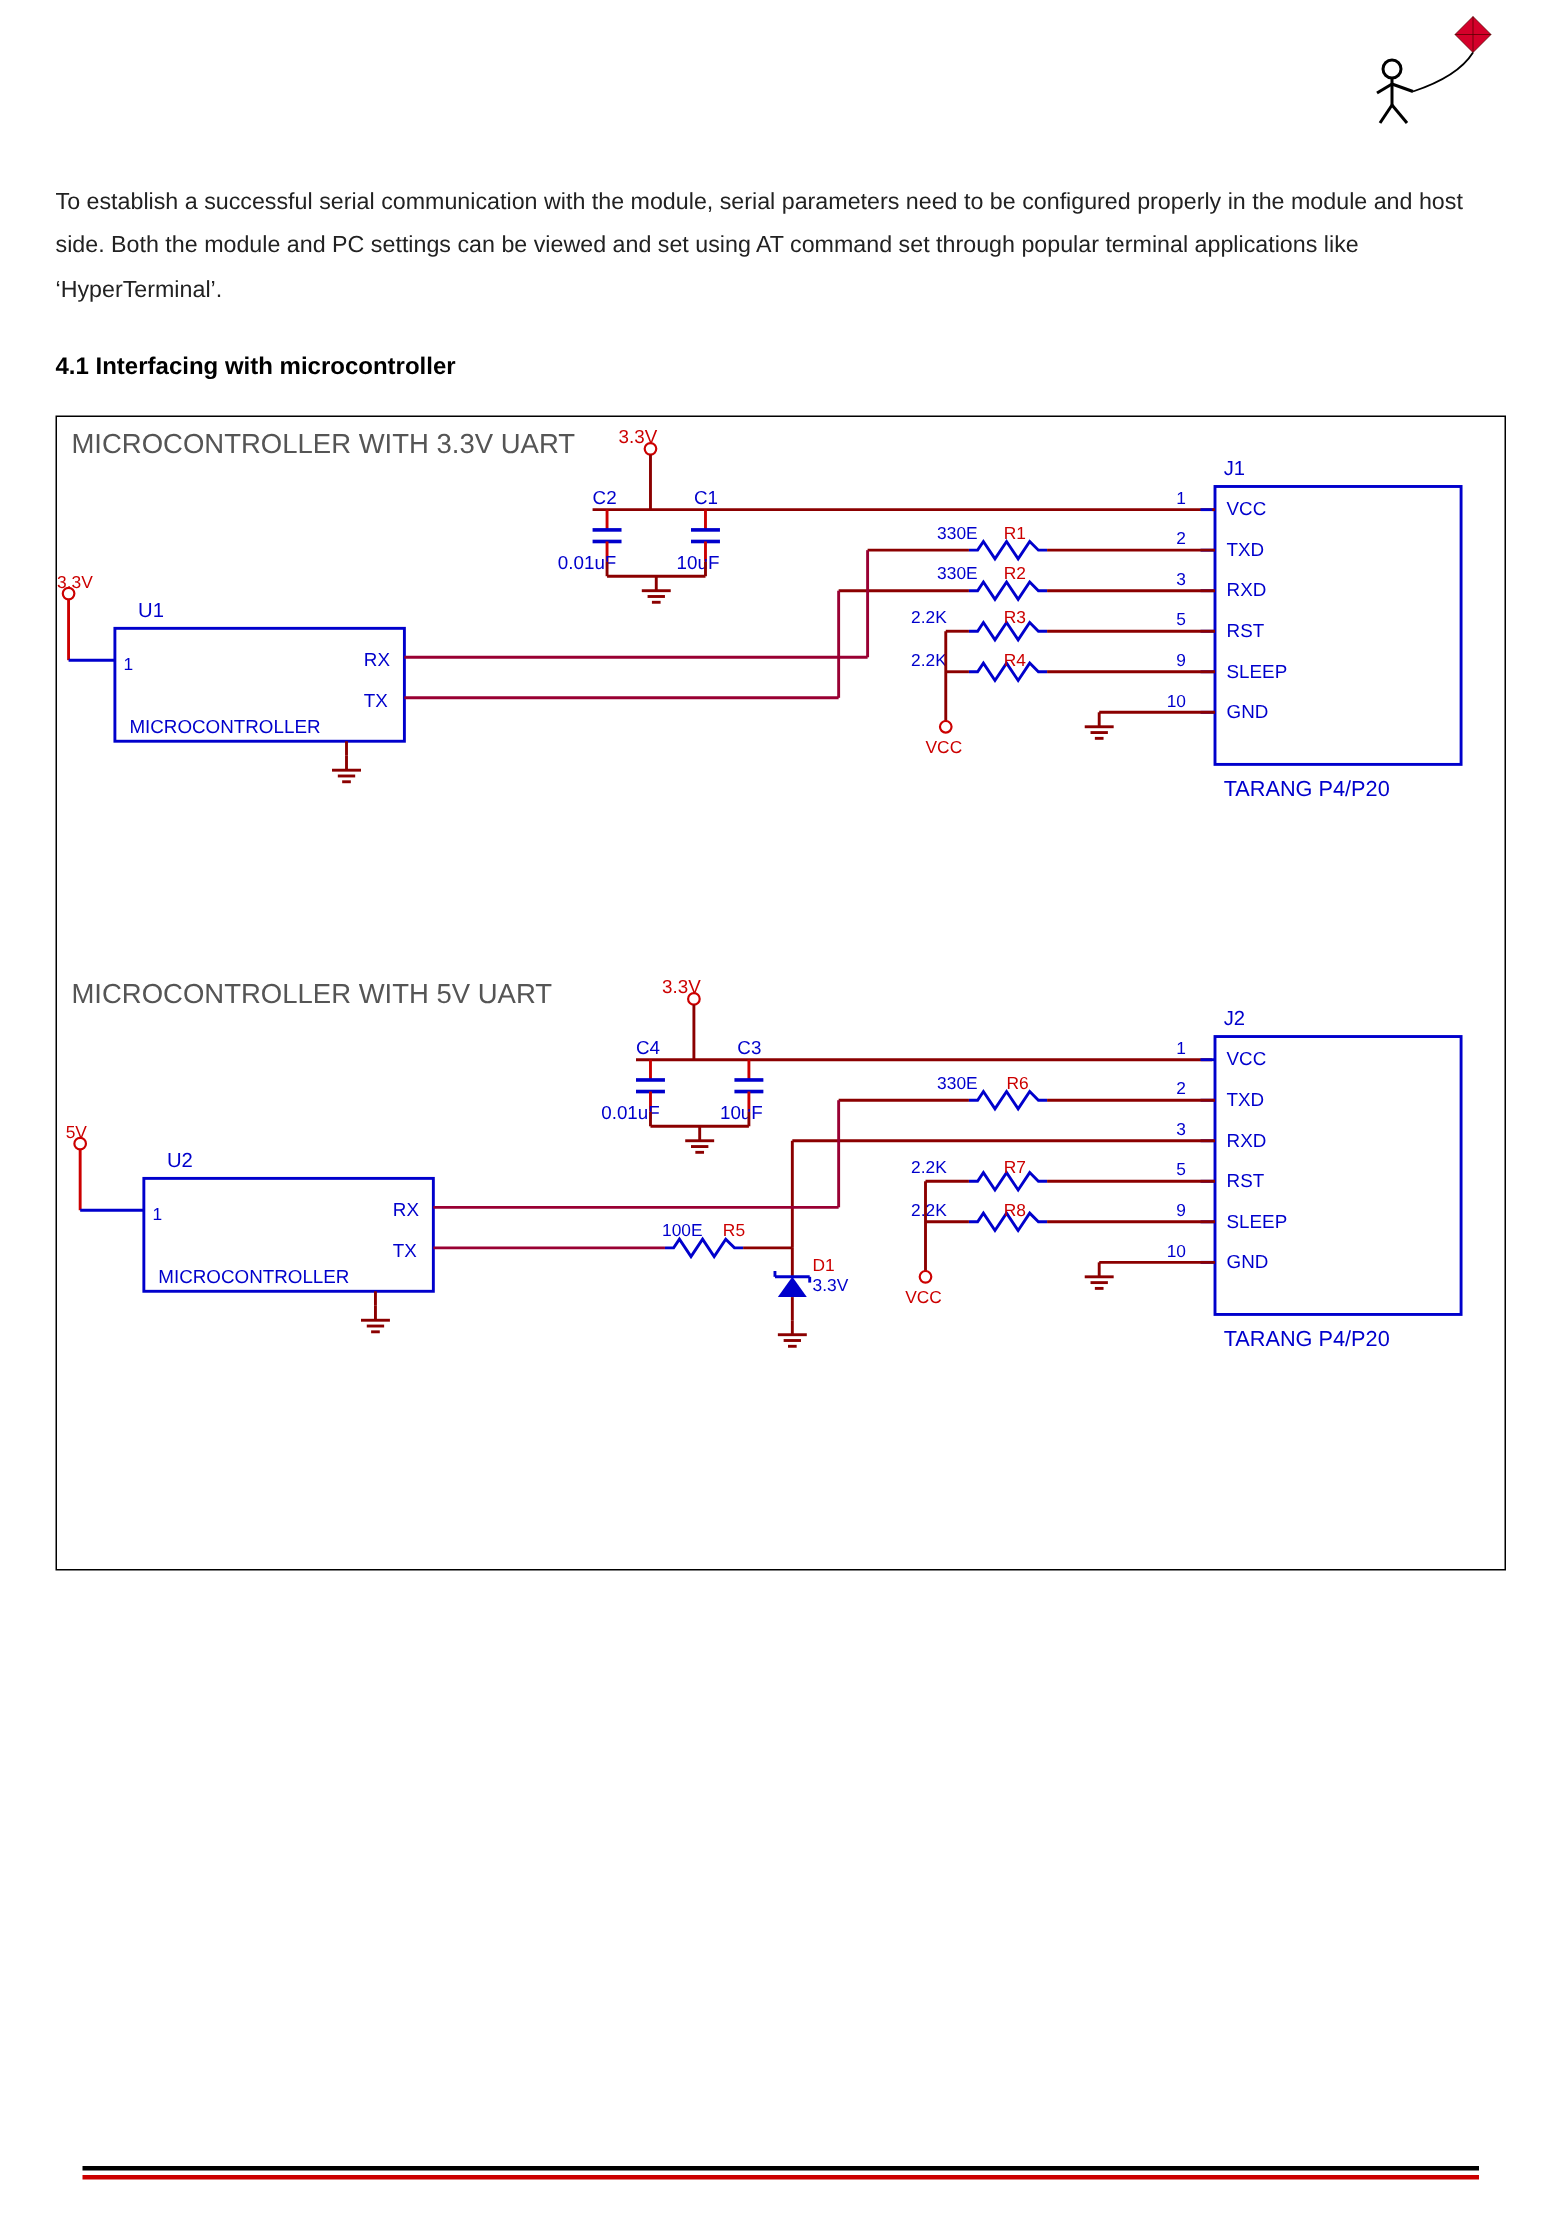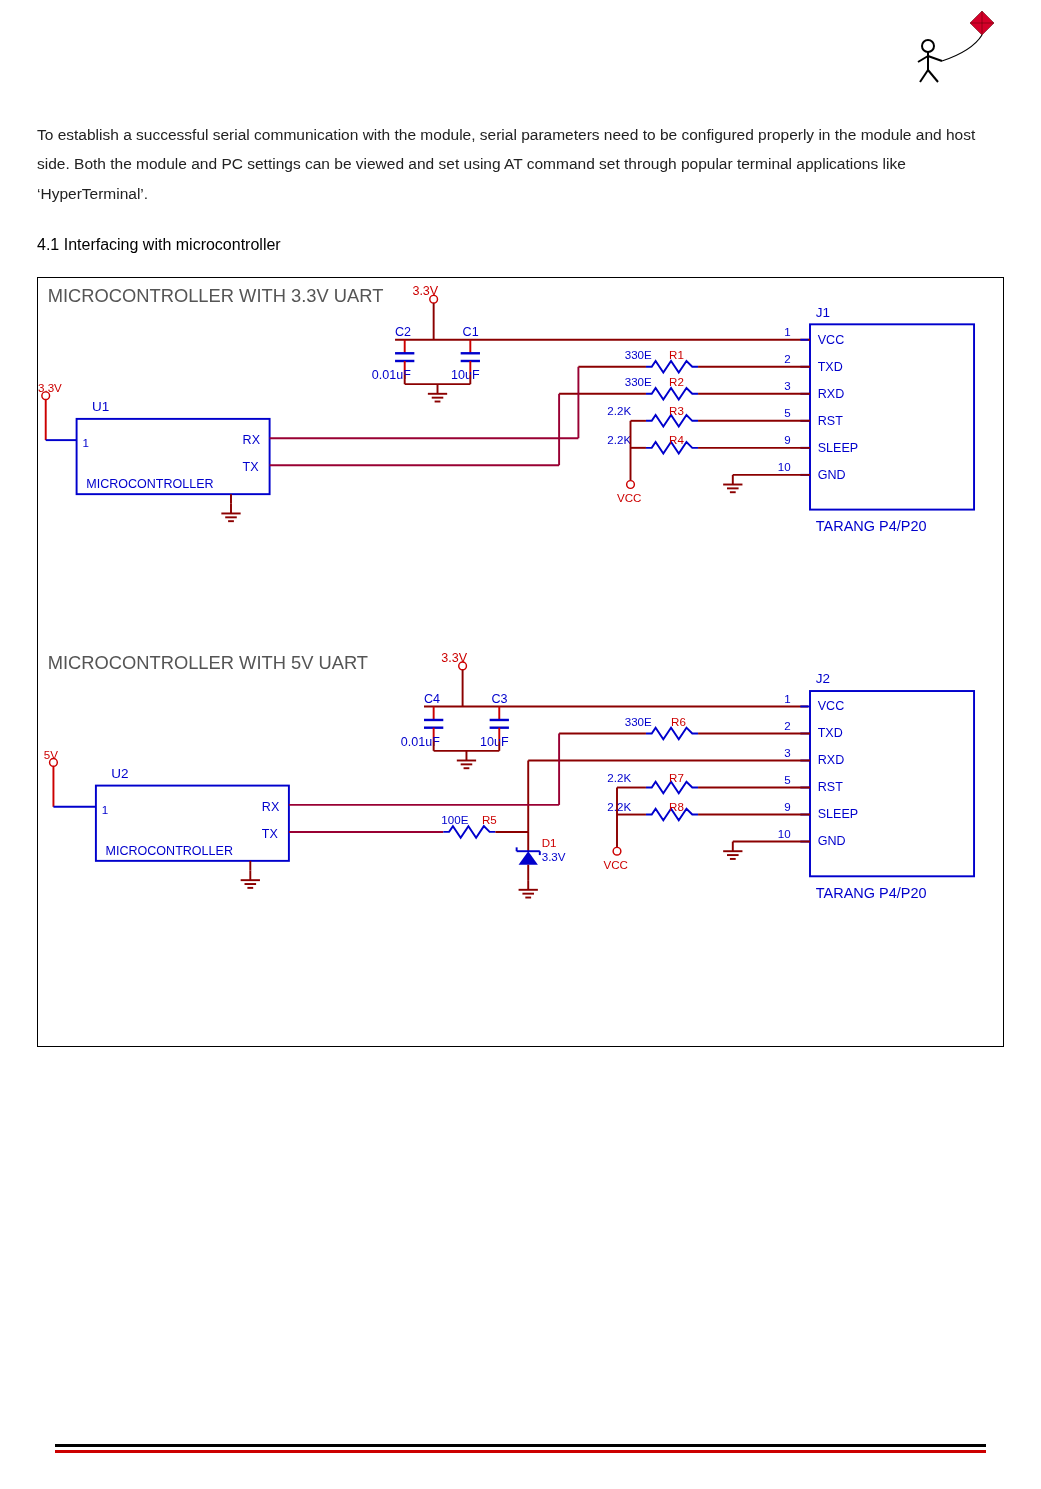--- a/index.html
+++ b/index.html
@@ -1,19 +1,19 @@
 <!DOCTYPE html>
 <html><head>
 <meta charset="utf-8">
 <style>
   html,body{margin:0;padding:0;background:#fff;font-family:Verdana,Arial,sans-serif;color:#000;font-size:15px;line-height:1.9}
   .page{width:1003px;height:1489px;position:relative;box-sizing:border-box;padding:20px 0 0 0;margin:0 auto}
   .logo{position:absolute;top:6px;right:20px}
   .body-text{margin:100px 18px 0 18px;font-size:15.5px;color:#222}
-  h3{margin:22px 0 14px 18px;font-size:16px;font-weight:normal}
+  h3{margin:22px 0 14px 18px;font-size:16px;font-weight:bold}
   .schematic-frame{margin:16px 18px;border:1px solid #000;height:770px;position:relative;box-sizing:border-box}
   .footer-line{position:absolute;left:36px;right:36px;bottom:36px;height:3px;border-top:3px solid #000;border-bottom:3px solid #cc0000}
   svg text{font-family:Arial,Helvetica,sans-serif}
 </style>
 </head>
 <body>
 
 <div class="page">
   <div class="logo">
     <svg width="90" height="80" viewBox="0 0 90 80">

